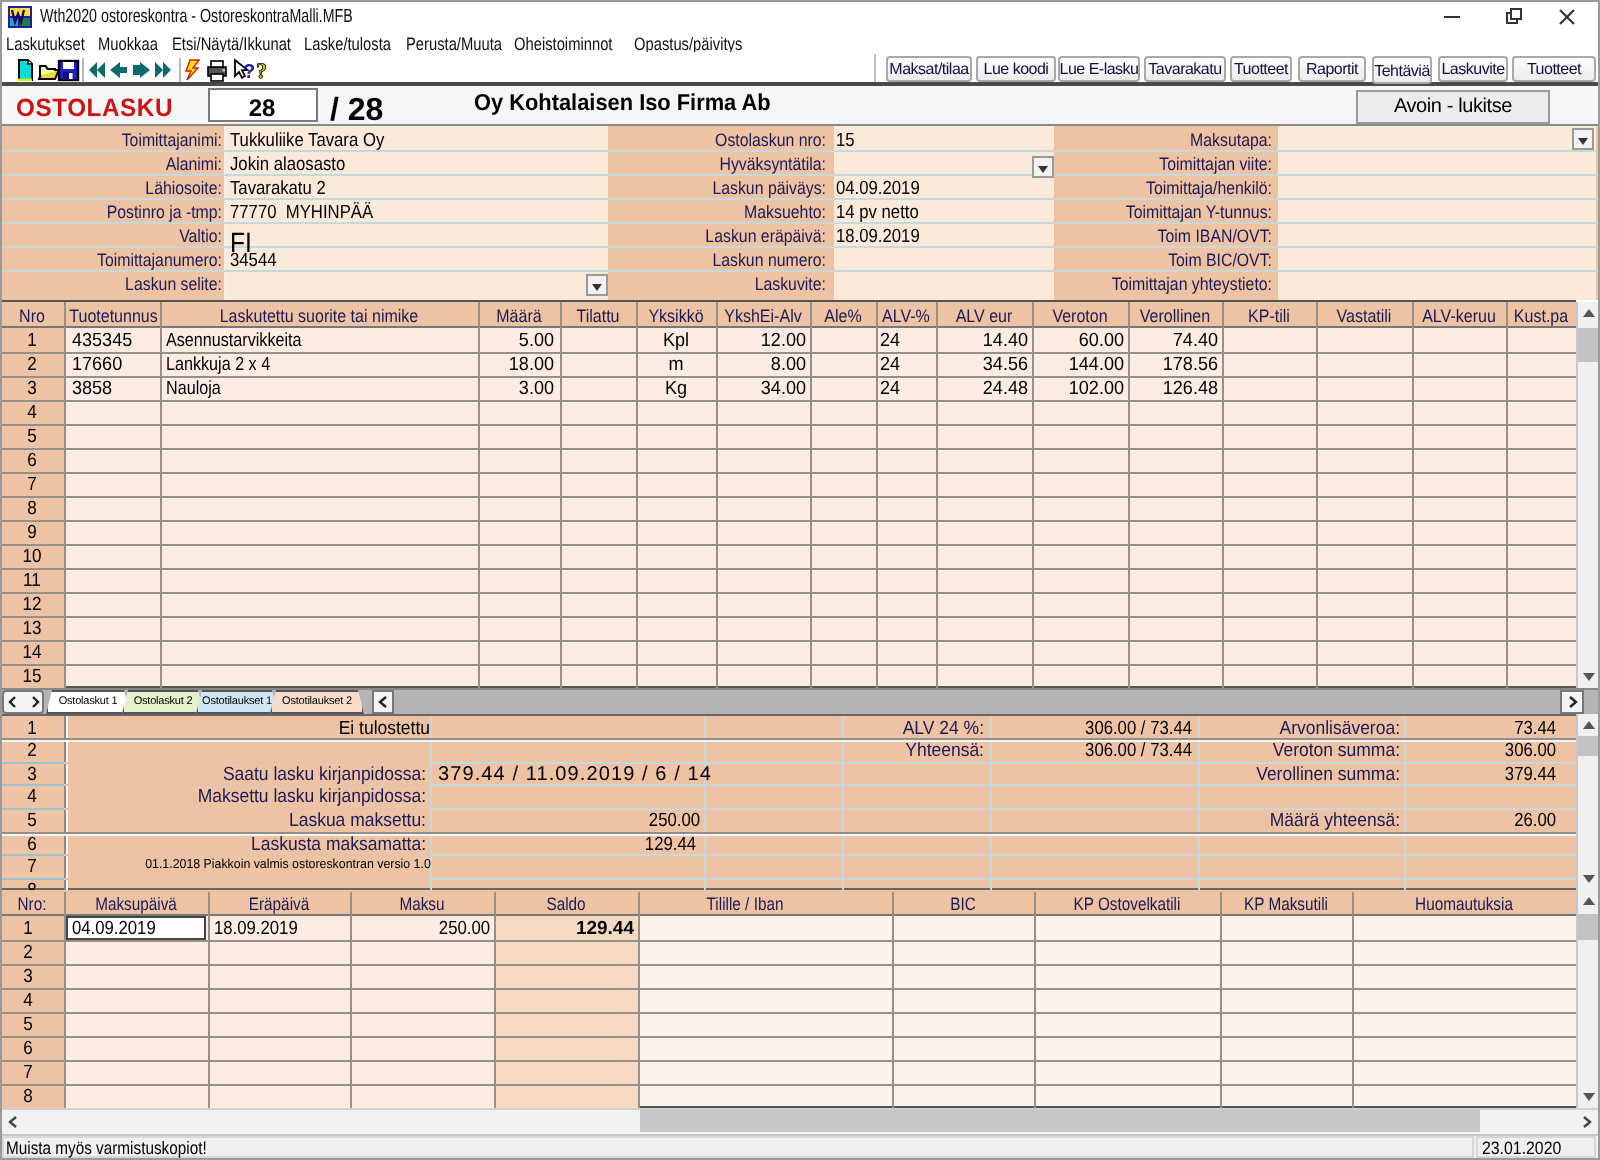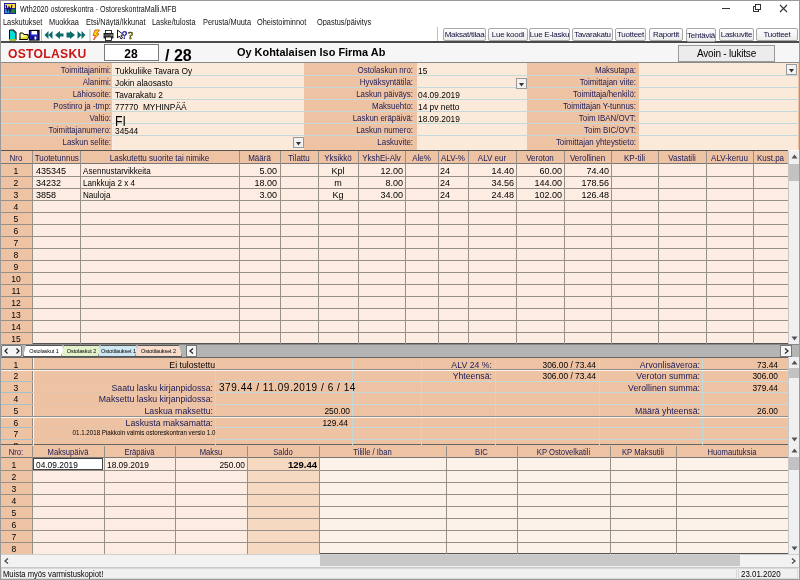--- a/index.html
+++ b/index.html
@@ -197,21 +197,21 @@
 <div class="ab" style="left:1px;top:333px;width:30px;text-align:center;font-size:9.5px;color:#000;white-space:nowrap;transform:scaleX(0.9);transform-origin:50% 50%;">15</div>
 <div class="ab" style="left:36px;top:165px;font-size:9.5px;color:#000;white-space:nowrap;transform:scaleX(0.95);transform-origin:0 50%;">435345</div>
 <div class="ab" style="left:83px;top:165px;font-size:9.5px;color:#000;white-space:nowrap;transform:scaleX(0.85);transform-origin:0 50%;">Asennustarvikkeita</div>
 <div class="ab" style="left:227px;top:165px;width:50px;text-align:right;font-size:9.5px;color:#000;white-space:nowrap;transform:scaleX(0.95);transform-origin:100% 50%;">5.00</div>
 <div class="ab" style="left:321px;top:165px;width:34px;text-align:center;font-size:9.5px;color:#000;white-space:nowrap;transform:scaleX(0.95);transform-origin:50% 50%;">Kpl</div>
 <div class="ab" style="left:359px;top:165px;width:44px;text-align:right;font-size:9.5px;color:#000;white-space:nowrap;transform:scaleX(0.95);transform-origin:100% 50%;">12.00</div>
 <div class="ab" style="left:440px;top:165px;font-size:9.5px;color:#000;white-space:nowrap;transform:scaleX(0.95);transform-origin:0 50%;">24</div>
 <div class="ab" style="left:468px;top:165px;width:46px;text-align:right;font-size:9.5px;color:#000;white-space:nowrap;transform:scaleX(0.95);transform-origin:100% 50%;">14.40</div>
 <div class="ab" style="left:516px;top:165px;width:46px;text-align:right;font-size:9.5px;color:#000;white-space:nowrap;transform:scaleX(0.95);transform-origin:100% 50%;">60.00</div>
 <div class="ab" style="left:564px;top:165px;width:45px;text-align:right;font-size:9.5px;color:#000;white-space:nowrap;transform:scaleX(0.95);transform-origin:100% 50%;">74.40</div>
-<div class="ab" style="left:36px;top:177px;font-size:9.5px;color:#000;white-space:nowrap;transform:scaleX(0.95);transform-origin:0 50%;">34232</div>
+<div class="ab" style="left:36px;top:177px;font-size:9.5px;color:#000;white-space:nowrap;transform:scaleX(0.95);transform-origin:0 50%;">17660</div>
 <div class="ab" style="left:83px;top:177px;font-size:9.5px;color:#000;white-space:nowrap;transform:scaleX(0.85);transform-origin:0 50%;">Lankkuja 2 x 4</div>
 <div class="ab" style="left:227px;top:177px;width:50px;text-align:right;font-size:9.5px;color:#000;white-space:nowrap;transform:scaleX(0.95);transform-origin:100% 50%;">18.00</div>
 <div class="ab" style="left:321px;top:177px;width:34px;text-align:center;font-size:9.5px;color:#000;white-space:nowrap;transform:scaleX(0.95);transform-origin:50% 50%;">m</div>
 <div class="ab" style="left:359px;top:177px;width:44px;text-align:right;font-size:9.5px;color:#000;white-space:nowrap;transform:scaleX(0.95);transform-origin:100% 50%;">8.00</div>
 <div class="ab" style="left:440px;top:177px;font-size:9.5px;color:#000;white-space:nowrap;transform:scaleX(0.95);transform-origin:0 50%;">24</div>
 <div class="ab" style="left:468px;top:177px;width:46px;text-align:right;font-size:9.5px;color:#000;white-space:nowrap;transform:scaleX(0.95);transform-origin:100% 50%;">34.56</div>
 <div class="ab" style="left:516px;top:177px;width:46px;text-align:right;font-size:9.5px;color:#000;white-space:nowrap;transform:scaleX(0.95);transform-origin:100% 50%;">144.00</div>
 <div class="ab" style="left:564px;top:177px;width:45px;text-align:right;font-size:9.5px;color:#000;white-space:nowrap;transform:scaleX(0.95);transform-origin:100% 50%;">178.56</div>
 <div class="ab" style="left:36px;top:189px;font-size:9.5px;color:#000;white-space:nowrap;transform:scaleX(0.95);transform-origin:0 50%;">3858</div>
 <div class="ab" style="left:83px;top:189px;font-size:9.5px;color:#000;white-space:nowrap;transform:scaleX(0.85);transform-origin:0 50%;">Nauloja</div>

